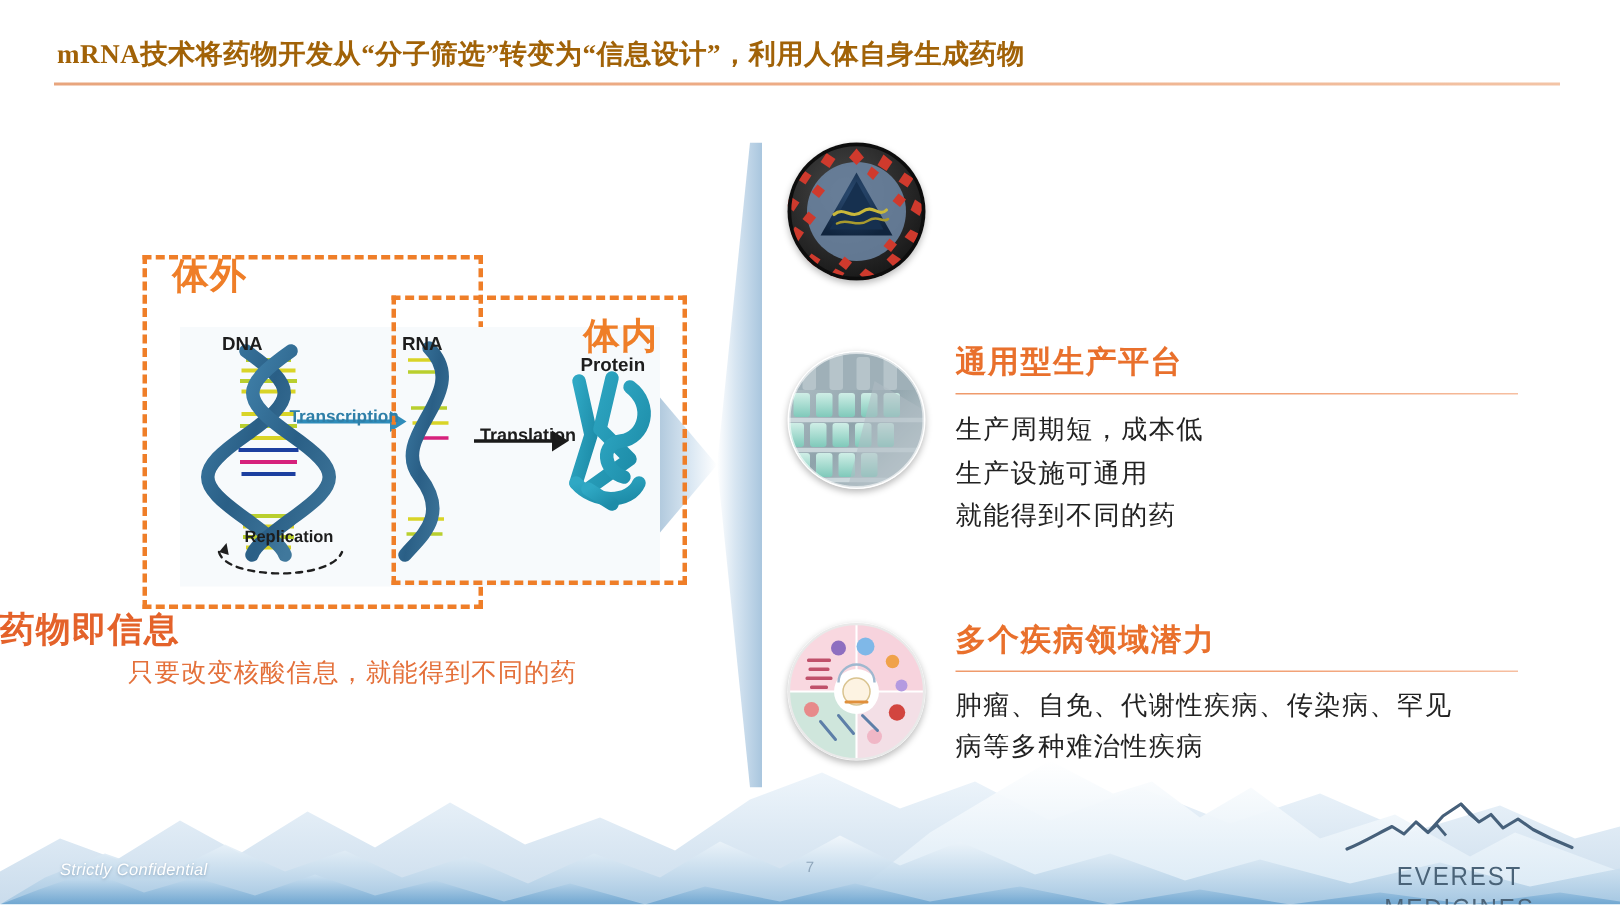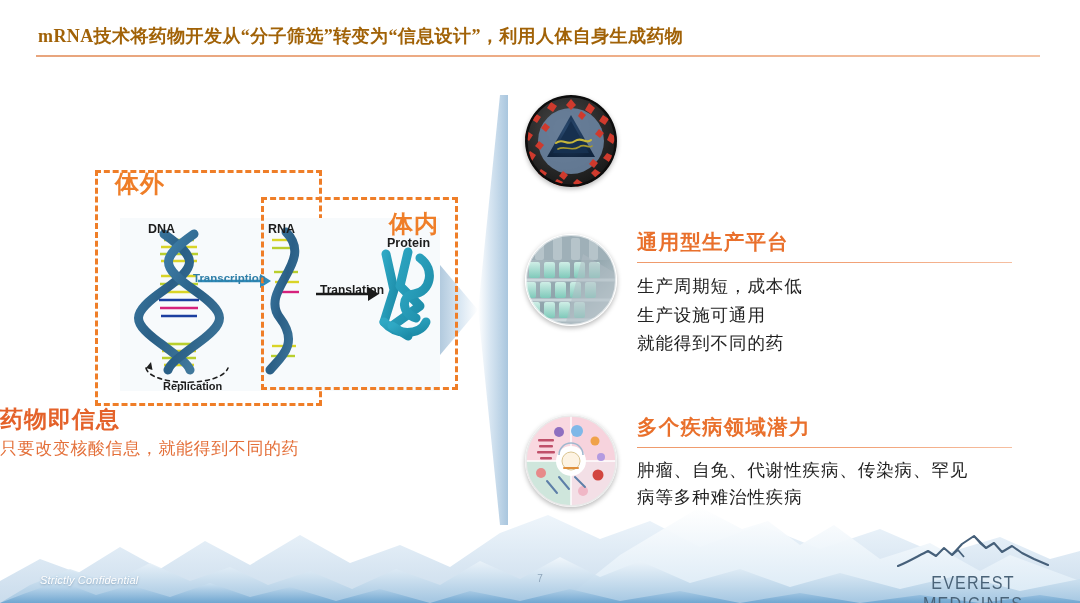--- a/index.html
+++ b/index.html
@@ -46,36 +46,36 @@
   }
 
   .bio-cap {
     position:absolute; z-index:4;
     font-family:"Liberation Sans", sans-serif; font-weight:700;
     font-size:12.5px; color:#1d1d1d;
   }
   #cap-dna { left:148px; top:222px; }
   #cap-rna { left:268px; top:222px; }
   #cap-protein { left:387px; top:236px; }
-  #cap-replication { left:163px; top:380px; font-size:11px; }
+  #cap-replication { left:163px; top:352px; font-size:11px; }
   #cap-transcription {
     left:193px; top:272px; font-size:11.5px; color:#2f7fa8;
   }
   #cap-translation { left:320px; top:283px; font-size:12px; }
 
   svg.bio { position:absolute; z-index:3; }
 
   
   #cap-title {
     position:absolute; left:0; top:404px; width:470px; 
     font-family:"Liberation Serif", serif; font-weight:700;
     font-size:23px; color:#e4622a; letter-spacing:1px;
   }
   #cap-sub {
-    position:absolute; left:0; top:437px; width:470px; text-align:left;
+    position:absolute; left:0; top:437px; width:470px; text-align:center;
     font-family:"Liberation Serif", serif;
     font-size:17px; color:#e4703a; letter-spacing:.6px;
   }
 
   
   #connector { position:absolute; left:440px; top:95px; width:70px; height:430px; z-index:1; }
 
   
   .section { position:absolute; left:525px; width:520px; }
   #sec-0 { top:95px; }

